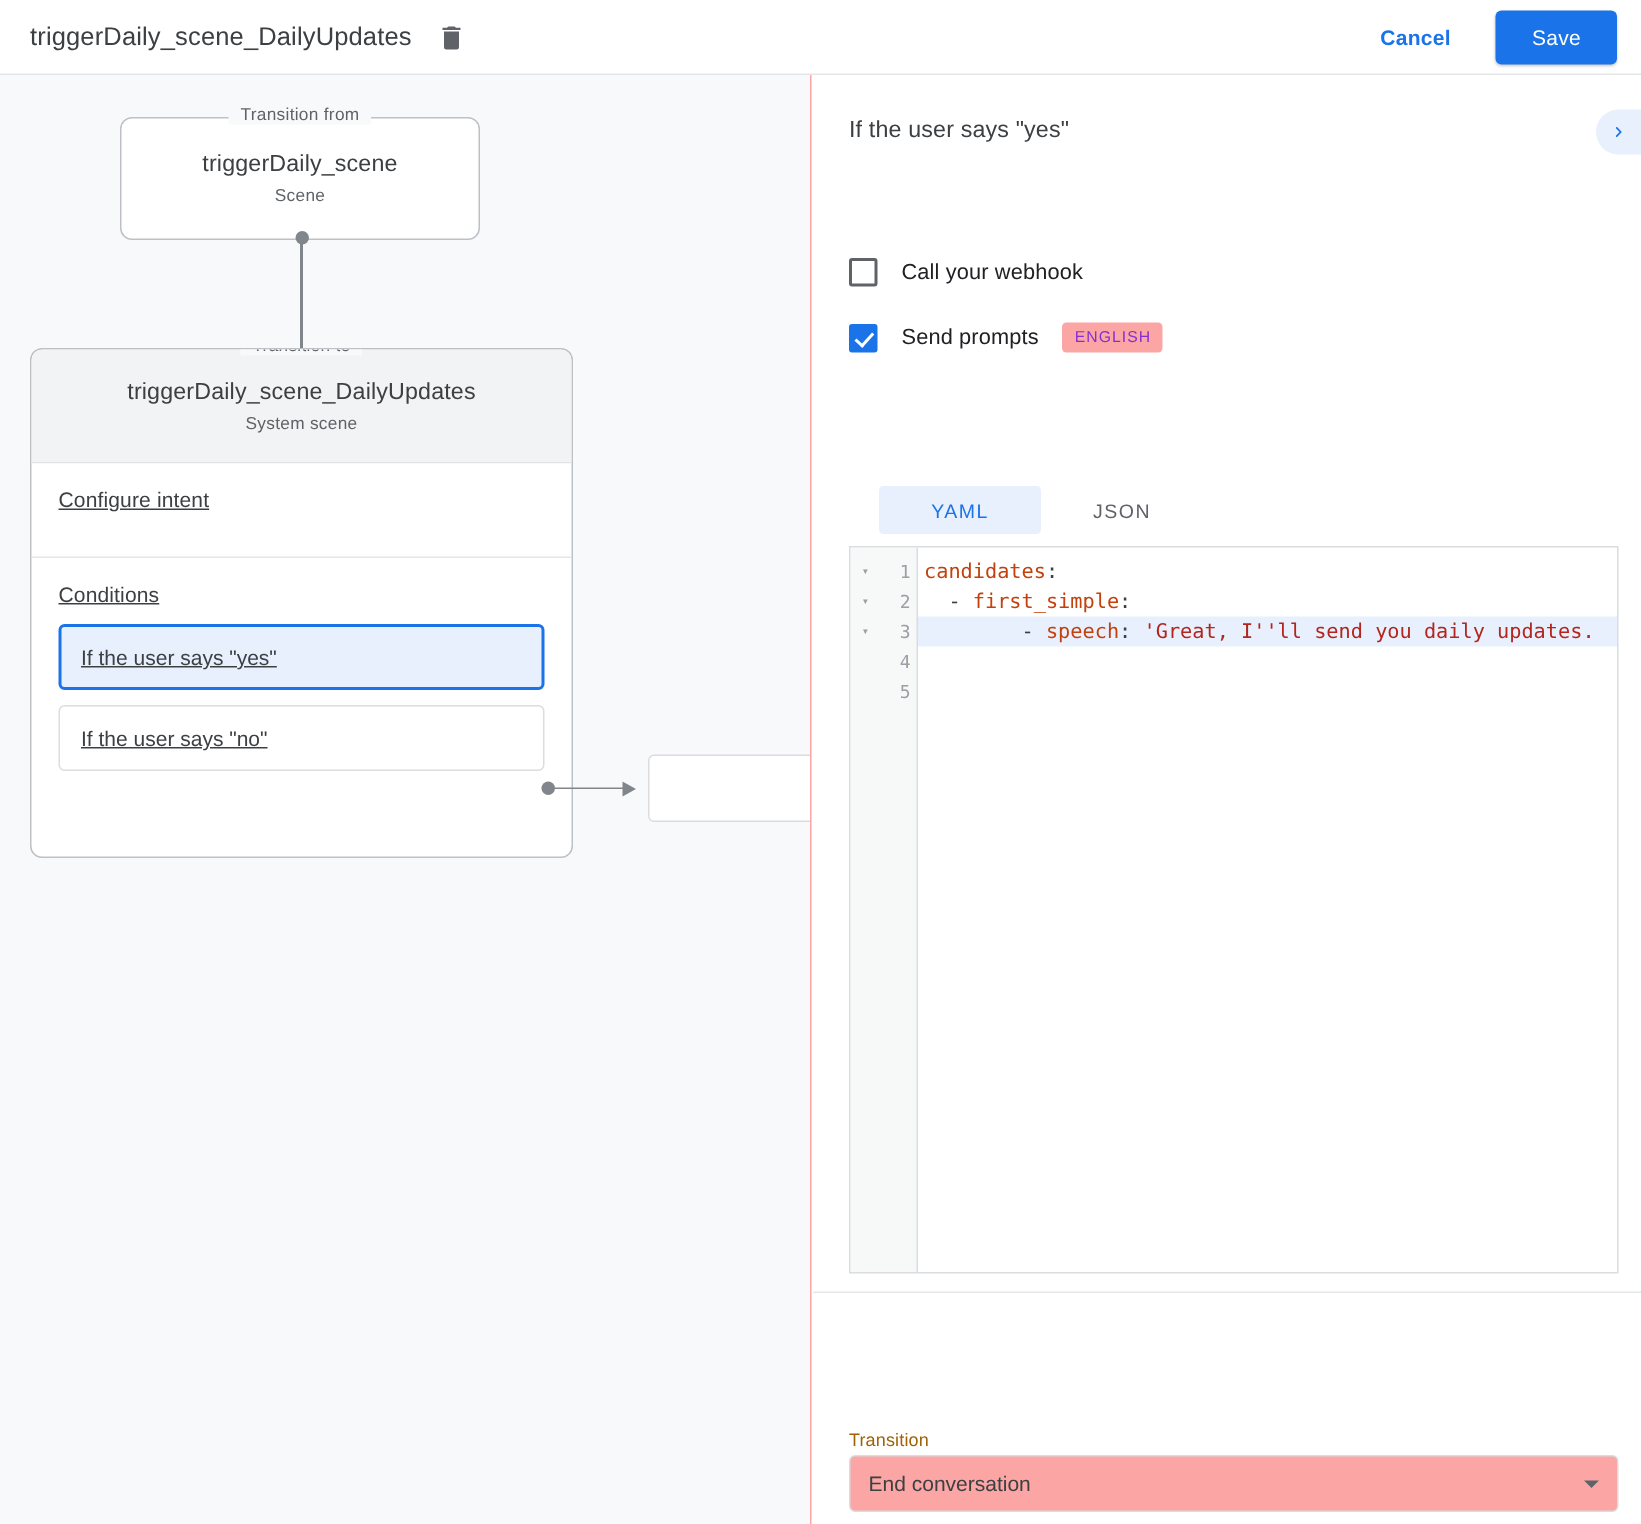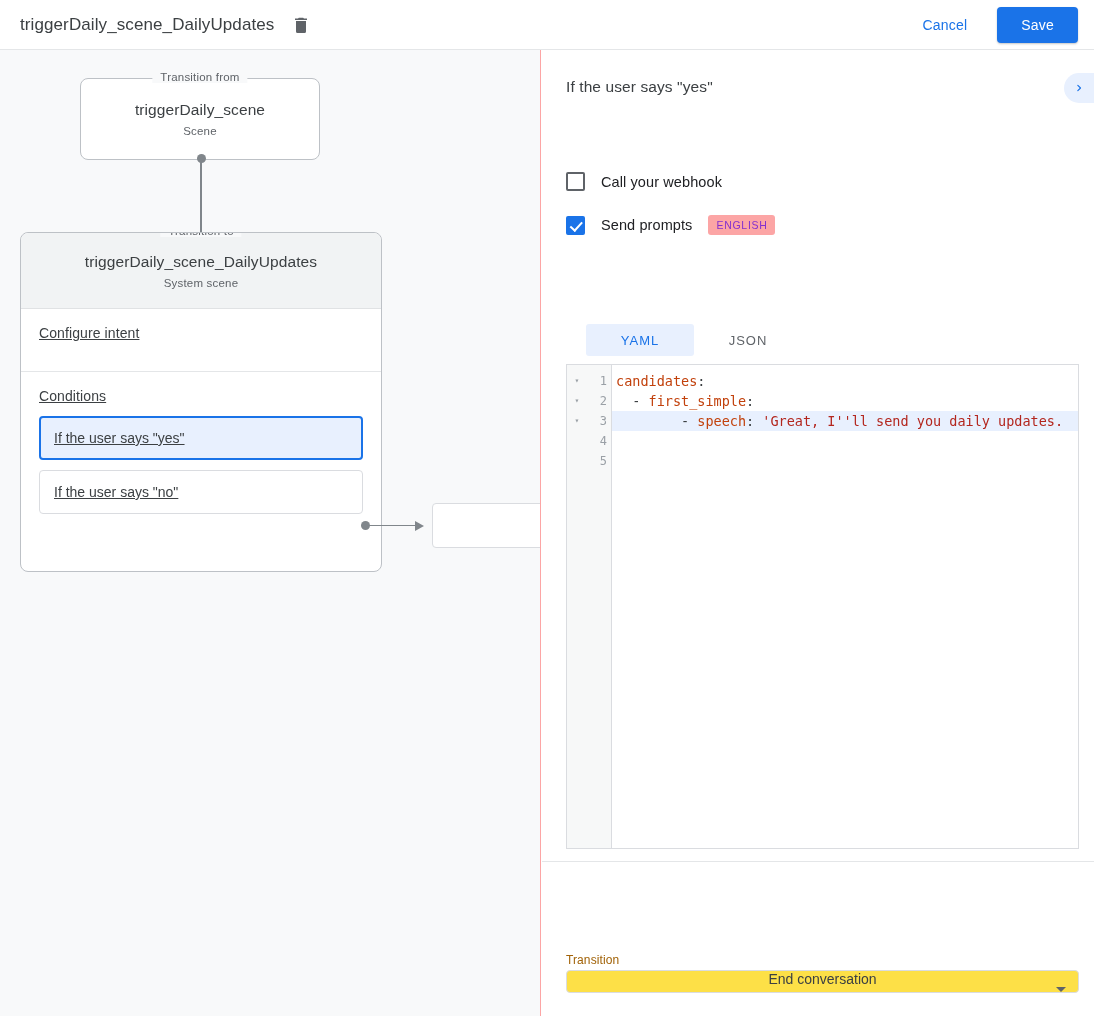--- a/index.html
+++ b/index.html
@@ -42,21 +42,21 @@
   }
   .topbar-right {
     margin-left: auto;
     display: flex;
     align-items: center;
     margin-right: 16px;
   }
   .cancel-btn {
     color: #1a73e8;
     font-size: 14px;
-    font-weight: 400;
+    font-weight: 700;
     padding: 8px 14px;
     border-radius: 4px;
     cursor: pointer;
     background: none; border: none;
     font-family: inherit;
     letter-spacing: .2px;
   }
   .save-btn {
     margin-left: 16px;
     background: #1a73e8;
@@ -391,31 +391,30 @@
   .transition-title {
     position: absolute;
     left: 24px; top: 903px;
     font-size: 12px;
     color: #a16207;
     letter-spacing: .1px;
   }
   .select-box {
     position: absolute;
     left: 24px; top: 920px;
-    width: 513px; height: 23px;
+    width: 513px; height: 38px;
     border: 1px solid #dadce0;
     border-radius: 4px;
-    background: #fde047;
+    background: #fca5a5;
     display: flex;
     align-items: center;
     padding: 0 12px;
     font-size: 14px;
     color: #3c4043;
     cursor: pointer;
-    flex-direction: column;
   }
   .select-arrow {
     margin-left: auto;
     width: 0; height: 0;
     border-left: 5px solid transparent;
     border-right: 5px solid transparent;
     border-top: 5px solid #5f6368;
   }
 </style>
 </head>

